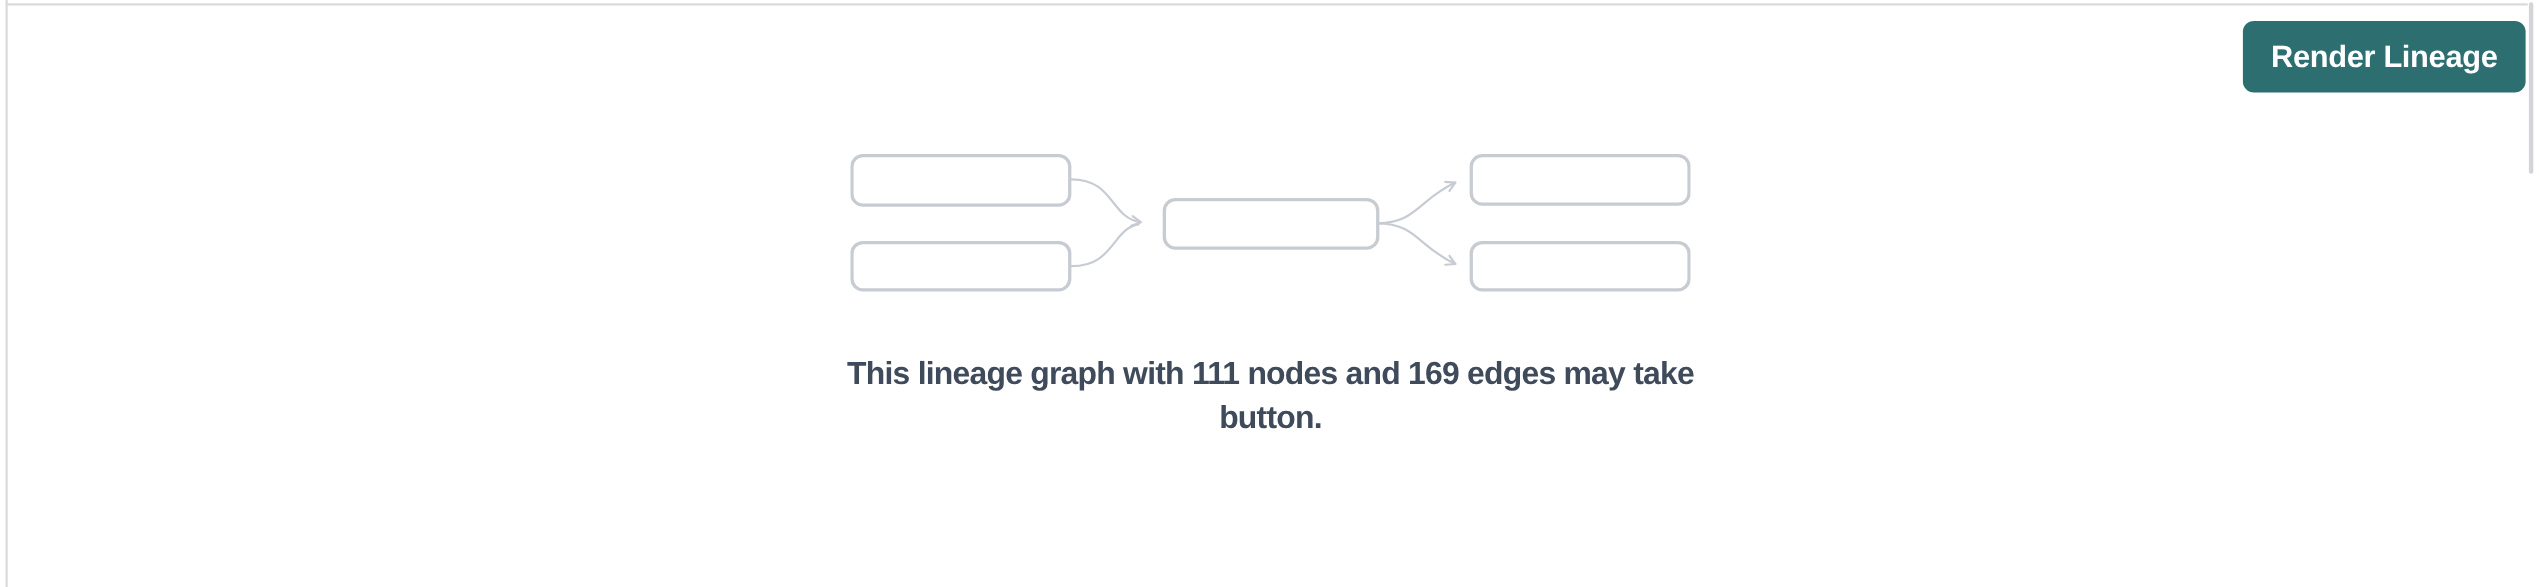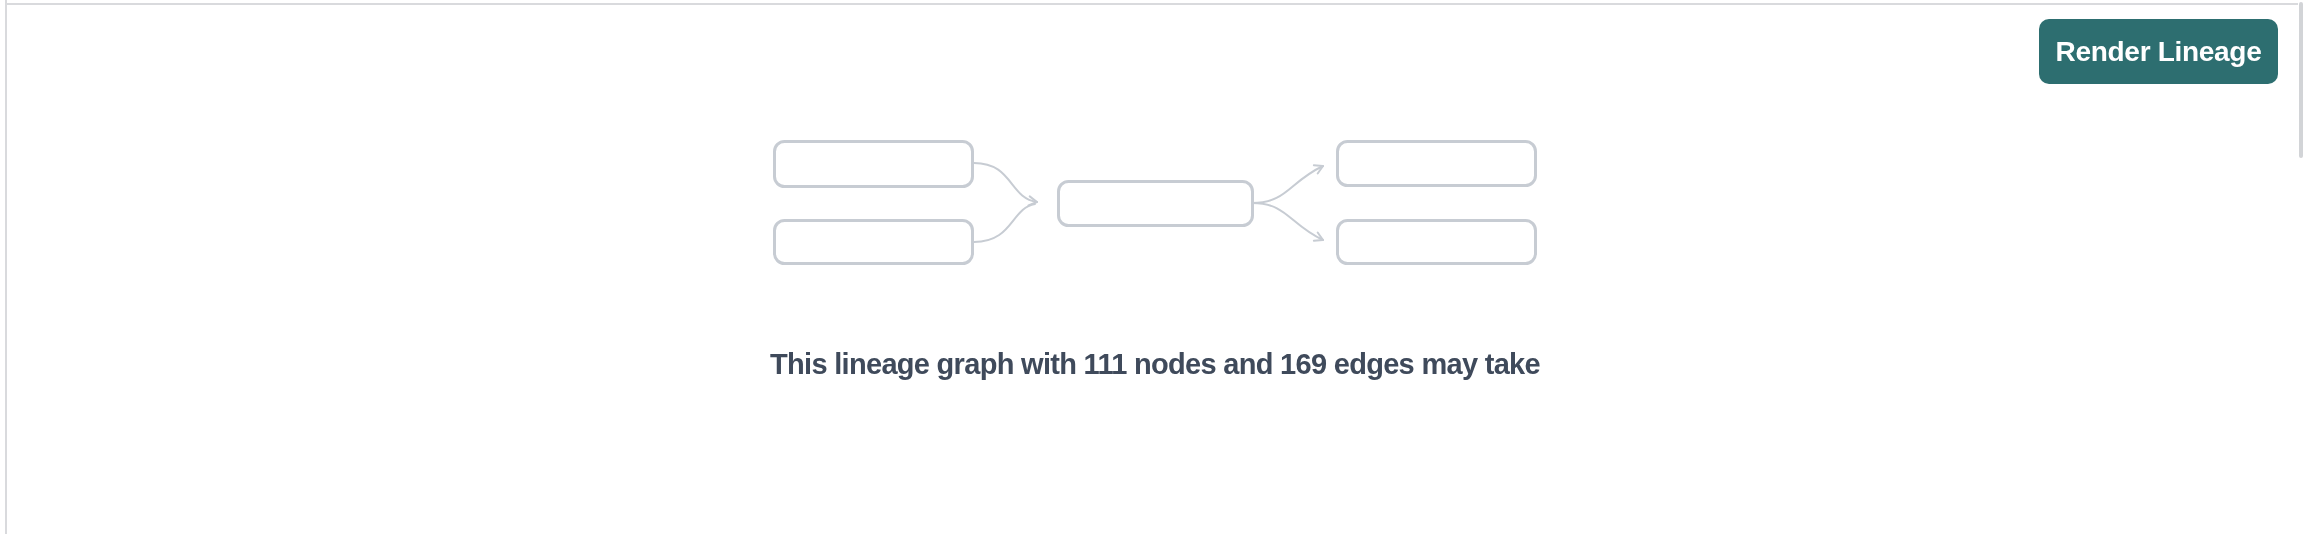--- a/index.html
+++ b/index.html
@@ -30,21 +30,21 @@
     position: absolute;
     left: 2299px; top: 2px;
     width: 4px; height: 156px;
     background: #d2d4d7;
     border-radius: 2px;
   }
 
   .render-button {
     position: absolute;
     left: 2039px; top: 19px;
-    width: 239px; height: 65px;
+    width: 257px; height: 65px;
     background: var(--accent-teal, #2d6e70);
     border: none;
     border-radius: 10px;
     color: #ffffff;
     font-family: "Liberation Sans", "DejaVu Sans", sans-serif;
     font-weight: bold;
     font-size: 28px;
     letter-spacing: -0.3px;
     display: flex;
     align-items: center;
@@ -58,21 +58,21 @@
     transform: translateX(-50%);
     width: 960px;
     display: flex;
     flex-direction: column;
     align-items: center;
   }
 
   .graph-placeholder { display: block; }
 
   .message {
-    margin-top: 78px;
+    margin-top: 54px;
     text-align: center;
     color: var(--text-dark, #3f4a5b);
     font-weight: bold;
     font-size: 29px;
     line-height: 40px;
     letter-spacing: -0.7px;
   }
 </style>
 </head>
 <body>
@@ -107,17 +107,18 @@
         <rect x="1.5" y="1.5" width="198" height="45" rx="10"></rect>
         <rect x="1.5" y="80.5" width="198" height="43" rx="10"></rect>
         <rect x="285.5" y="41.5" width="194" height="44" rx="10"></rect>
         <rect x="564.5" y="1.5" width="198" height="44" rx="10"></rect>
         <rect x="564.5" y="80.5" width="198" height="43" rx="10"></rect>
       </g>
     </svg>
 
     <div class="message">
       <div>This lineage graph with 111 nodes and 169 edges may take</div>
+      <div>button.</div>
     </div>
 
   </div>
 
 </div>
 
 </body></html>

